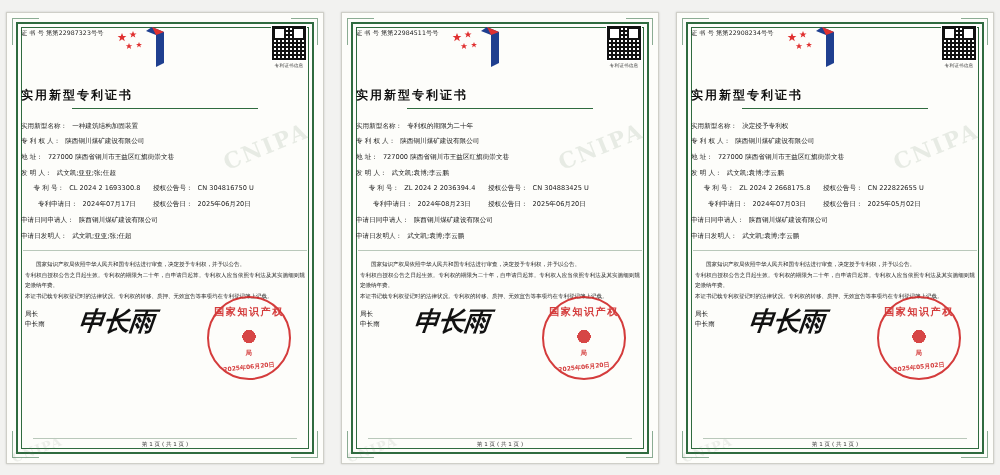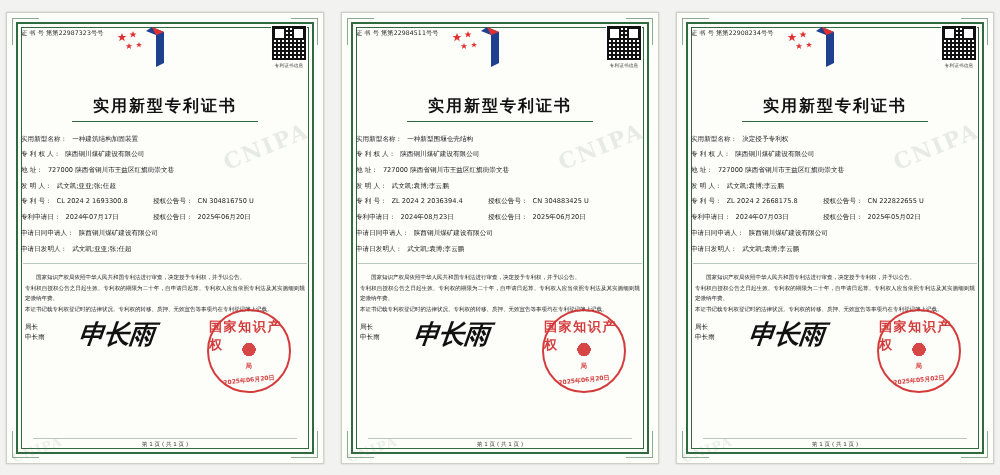--- a/index.html
+++ b/index.html
@@ -108,25 +108,24 @@
   .qr::before { left: 1px; top: 1px; }
   .qr::after  { right: 1px; top: 1px; }
   .qr-label {
     font-size: 4.6px;
     color: #333;
     margin-top: 2px;
     letter-spacing: 0.2px;
   }
   
   .title {
-    text-align: center;
-    font-size: 16px;
+    font-size: 12px;
     font-weight: bold;
     letter-spacing: 2px;
-    margin: 19px 0 2px 0;
+    margin: 10px 0 2px 0;
     color: #111;
     font-family: "DejaVu Serif", "Liberation Serif", serif;
   }
   .title-rule {
     width: 186px;
     height: 1px;
     background: #2f6b3f;
     margin: 4px auto 0 auto;
   }
   
@@ -137,21 +136,21 @@
   }
   .frow {
     display: flex;
     margin-bottom: 5.5px;
   }
   .fcol {
     display: flex;
     flex: 1 1 0;
     min-width: 0;
   }
-  .fcol.narrow { flex: 0 0 132px; }
+  .fcol.narrow { flex: 0 0 132px; justify-content: center; }
   .flabel {
     white-space: nowrap;
     color: #1b1b1b;
     margin-right: 5px;
   }
   .fvalue {
     color: #1b1b1b;
     white-space: nowrap;
     overflow: hidden;
     text-overflow: ellipsis;
@@ -217,22 +216,22 @@
     height: 19px;
     margin: -10px 0 0 -10px;
     background:
       radial-gradient(circle at 50% 45%, #cf2222 0 46%, transparent 47%);
     opacity: 0.95;
   }
   .seal-top {
     position: absolute;
     left: 0; right: 0;
     top: 7px;
-    text-align: left;
-    font-size: 13px;
+    text-align: center;
+    font-size: 10px;
     letter-spacing: 1.6px;
     color: #cf2222;
     font-weight: bold;
   }
   .seal-bottom {
     position: absolute;
     left: 0; right: 0;
     bottom: 20px;
     text-align: center;
     font-size: 6.4px;
@@ -463,21 +462,21 @@
         </div>
       </div>
 
       <div class="title">实用新型专利证书</div>
       <div class="title-rule"></div>
 
       <div class="fields">
         <div class="frow">
           <div class="fcol">
               <span class="flabel">实用新型名称：</span>
-              <span class="fvalue">一种新型围堰仓壳结构</span>
+              <span class="fvalue">专利权的期限为二十年</span>
             </div>
         </div>
         <div class="frow">
           <div class="fcol">
               <span class="flabel">专 利 权 人：</span>
               <span class="fvalue">陕西铜川煤矿建设有限公司</span>
             </div>
         </div>
         <div class="frow">
           <div class="fcol">

